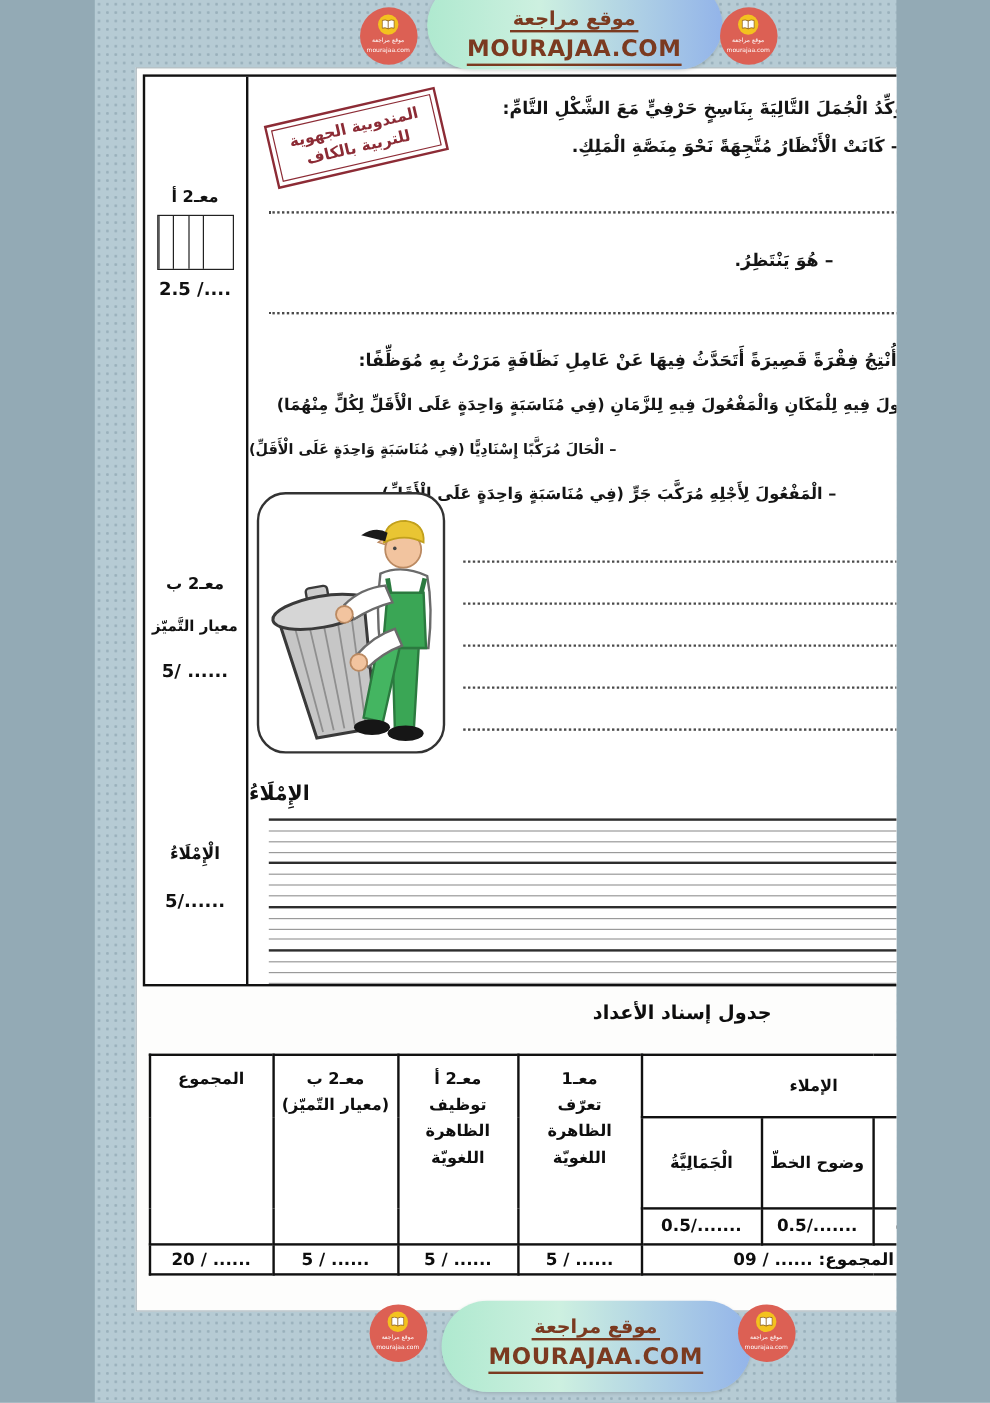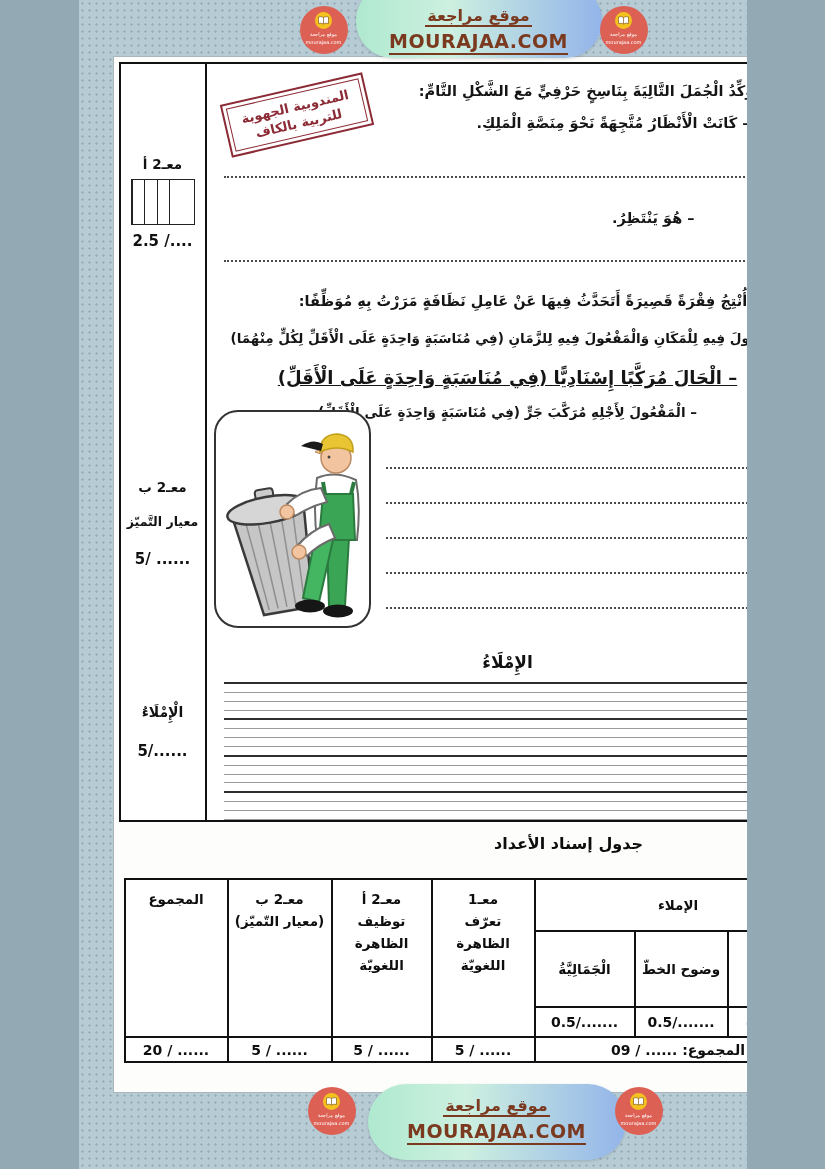--- a/index.html
+++ b/index.html
@@ -54,21 +54,21 @@
   
   .stamp{ position:absolute; left:16px; top:24px; transform:rotate(-13deg);
           border:2px solid #8c2b35; padding:3px; background:rgba(255,255,255,.85); }
   .stamp-in{ border:1.5px solid #8c2b35; padding:4px 12px; text-align:center; }
   .stamp-in div{ color:#8c2b35; font-size:13px; font-weight:bold; line-height:17px;
                  white-space:nowrap; }
   
   .figure{ position:absolute; left:6px; top:346px; width:157px; height:218px;
            border:2.5px solid #333; border-radius:24px; background:#fff; overflow:hidden; }
   
-  .imla-title{ position:absolute; top:588px; left:0; width:100%; text-align:center;
+  .imla-title{ position:absolute; top:588px; left:0; width:100%; text-align:left;
                font-size:17px; font-weight:bold; color:#111; }
   .ruled{ position:absolute; top:618px; right:32px; left:16px; height:138px;
           display:flex; flex-direction:column; justify-content:space-between; }
   .rl{ border-top:1px solid #9a9a9a; height:0; }
   .rl:nth-child(4n+1){ border-top:2px solid #2e2e2e; }
   
   .tbl-caption{ position:absolute; left:380px; top:834px; width:220px; text-align:center;
                 font-size:16px; font-weight:bold; color:#0d0d0d; }
   table.grades{ position:absolute; left:45px; top:878px; width:697px; direction:rtl;
                 border-collapse:collapse; background:#fff; table-layout:fixed; }
@@ -145,21 +145,21 @@
       <div class="qnum" style="right:10px; top:20px;">3</div>
       <div class="artext" style="right:36px; top:19px;">– أُؤَكِّدُ الْجُمَلَ التَّالِيَةَ بِنَاسِخٍ حَرْفِيٍّ مَعَ الشَّكْلِ التَّامِّ:</div>
       <div class="artext" style="right:58px; top:51px;">– كَانَتْ الْأَنْظَارُ مُتَّجِهَةً نَحْوَ مِنَصَّةِ الْمَلِكِ.</div>
       <div class="dots" style="right:16px; left:16px; top:112px;"></div>
       <div class="artext" style="right:113px; top:146px;">– هُوَ يَنْتَظِرُ.</div>
       <div class="dots" style="right:16px; left:16px; top:196px;"></div>
 
       <div class="qnum" style="right:10px; top:230px;">4</div>
       <div class="artext" style="right:48px; top:229px;">– أُنْتِجُ فِقْرَةً قَصِيرَةً أَتَحَدَّثُ فِيهَا عَنْ عَامِلِ نَظَافَةٍ مَرَرْتُ بِهِ مُوَظِّفًا:</div>
       <div class="artext" style="right:10px; top:266px; font-size:13.5px;">– الْمَفْعُولَ فِيهِ لِلْمَكَانِ وَالْمَفْعُولَ فِيهِ لِلزَّمَانِ (فِي مُنَاسَبَةٍ وَاحِدَةٍ عَلَى الْأَقَلِّ لِكُلٍّ مِنْهُمَا)</div>
-      <div class="artext" style="right:0; left:0; top:303px; text-align:center; font-size:18px;text-decoration:underline;">– الْحَالَ مُرَكَّبًا إِسْنَادِيًّا (فِي مُنَاسَبَةٍ وَاحِدَةٍ عَلَى الْأَقَلِّ)</div>
+      <div class="artext" style="right:0; left:0; top:303px; text-align:left; font-size:12px;">– الْحَالَ مُرَكَّبًا إِسْنَادِيًّا (فِي مُنَاسَبَةٍ وَاحِدَةٍ عَلَى الْأَقَلِّ)</div>
       <div class="artext" style="right:0; left:0; top:340px; text-align:center; font-size:13.5px;">– الْمَفْعُولَ لِأَجْلِهِ مُرَكَّبَ جَرٍّ (فِي مُنَاسَبَةٍ وَاحِدَةٍ عَلَى الْأَقَلِّ)</div>
 
       <div class="figure">
         <svg width="152" height="213" viewBox="0 0 152 213">
 
           <g transform="rotate(-10 60 150)">
             <rect x="50" y="76" width="18" height="12" rx="3" fill="#cccccc" stroke="#3a3a3a" stroke-width="2"></rect>
             <path d="M24 100 L96 100 L88 200 L38 200 Z" fill="#c6c6c6" stroke="#3a3a3a" stroke-width="2.5"></path>
             <line x1="36" y1="106" x2="44" y2="196" stroke="#8f8f8f" stroke-width="1.5"></line>
             <line x1="48" y1="106" x2="53" y2="196" stroke="#8f8f8f" stroke-width="1.5"></line>

